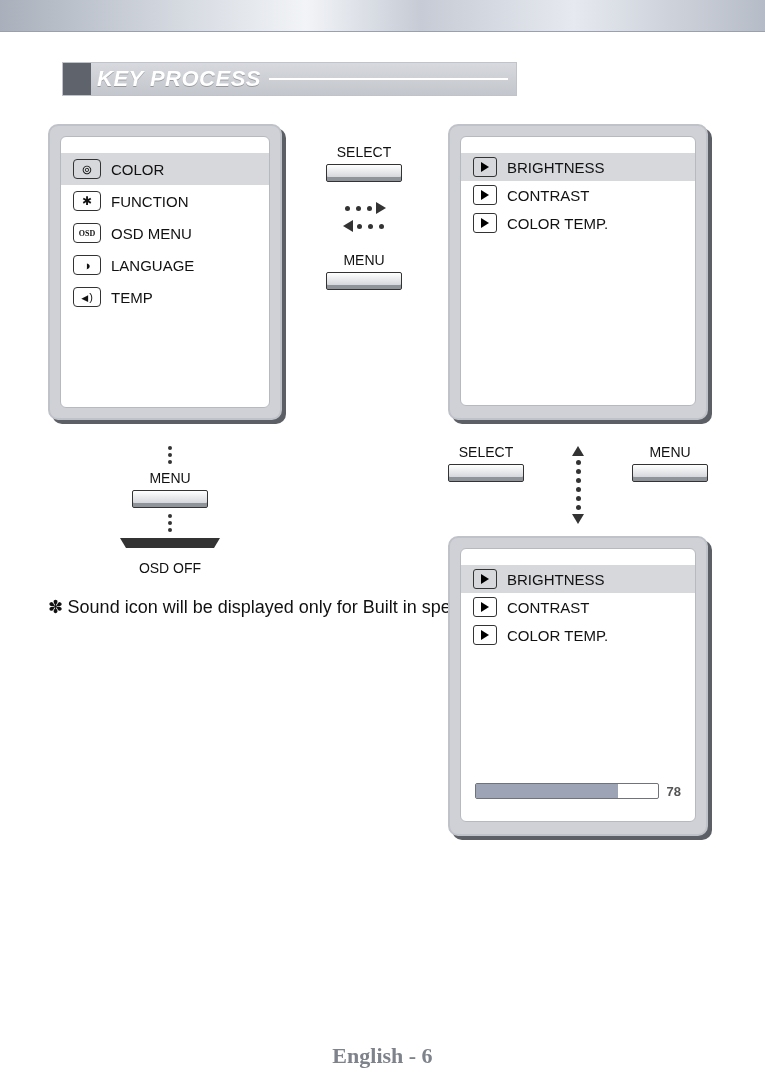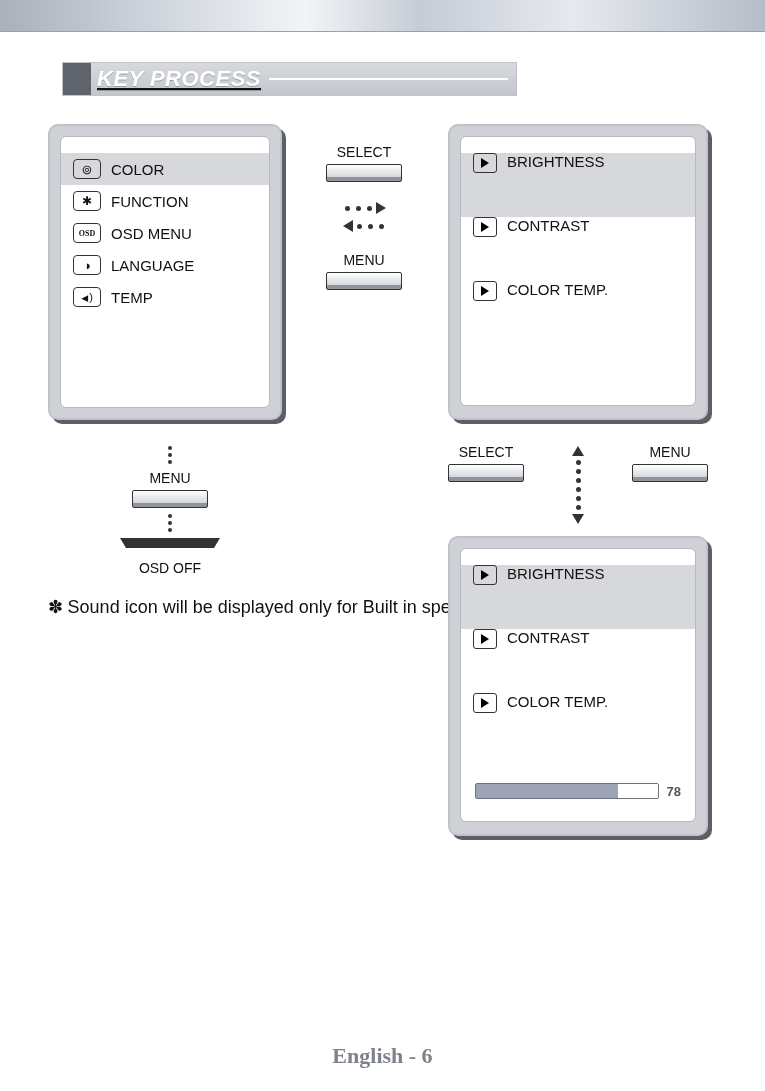--- a/index.html
+++ b/index.html
@@ -18,21 +18,20 @@
     border-bottom: 1px solid #9aa1ad;
   }
   .section-title-wrap {
     margin: 30px 0 28px 62px;
     width: 455px;
     height: 34px;
     background: linear-gradient(180deg, #d7d9de 0%, #c3c6cc 100%);
     border: 1px solid #c0c3c9;
     display: flex;
     align-items: center;
-    text-decoration: underline;
   }
   .section-title-lead {
     width: 28px;
     height: 100%;
     background: #5f636b;
     margin-right: 6px;
   }
   .section-title {
     font-size: 22px;
     font-weight: bold;
@@ -83,22 +82,22 @@
     margin-right: 10px;
     display: flex; align-items: center; justify-content: center;
     font-size: 11px;
   }
   .mi-label { font-size: 15px; }
 
   
   #panel-sub1 { left: 448px; top: 0; width: 260px; height: 296px; }
   #panel-sub1 .panel-inner { padding: 16px 0; min-height: 270px; }
   .sub-row {
-    display: flex; 
-    height: 64px; padding-left: 12px;
+    display: flex; align-items: center;
+    height: 28px; padding-left: 12px;
   }
   .sub-row.sel { background: #d7d8dc; }
   .play-icon {
     width: 24px; height: 20px;
     border: 1px solid #333; border-radius: 3px;
     margin-right: 10px;
     display: flex; align-items: center; justify-content: center;
   }
   .play-icon::before {
     content: "";

